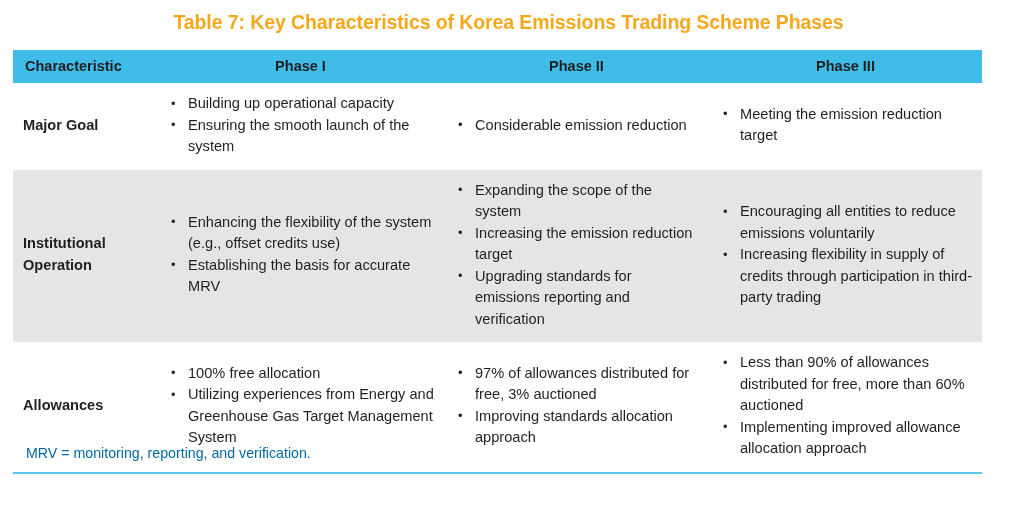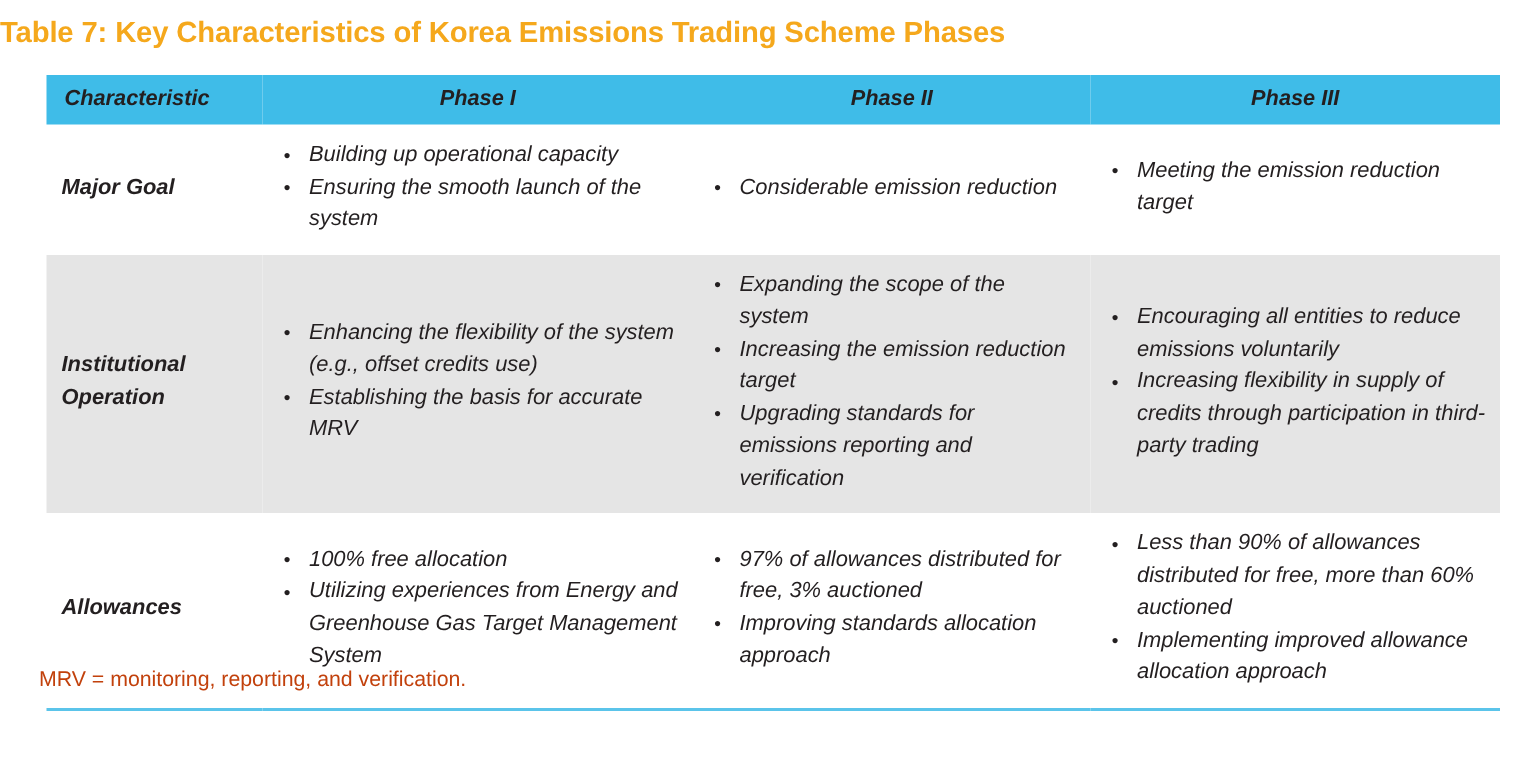--- a/index.html
+++ b/index.html
@@ -21,35 +21,34 @@
     height: 514px;
     box-sizing: border-box;
   }
 
   
   .table-title {
     position: absolute;
     left: 0;
     top: 10px;
     width: 1017px;
-    text-align: left;
+    text-align: center;
     font-size: 19.5px;
     font-weight: bold;
     color: #f5a81c;
     letter-spacing: -0.1px;
     line-height: 24px;
   }
 
   
   .table-wrap {
     position: absolute;
-    left: 31px;
+    left: 13px;
     top: 50px;
     width: 972px;
-    font-style: italic;
   }
 
   table.data-table {
     width: 969px;
     border-collapse: collapse;
     table-layout: fixed;
   }
 
   table.data-table thead th {
     background: #3fbce8;
@@ -119,21 +118,21 @@
   
   .notes {
     position: absolute;
     left: 26px;
     top: 443px;
     width: 969px;
   }
   .note-line {
     font-size: 14.2px;
     line-height: 20px;
-    color: #c2410c;
+    color: #0369a1;
     margin-bottom: 13px;
   }
   .note-line:last-child { margin-bottom: 0; }
   .note-italic { font-style: italic; }
 </style>
 </head>
 <body>
 
 <div class="page">
 

